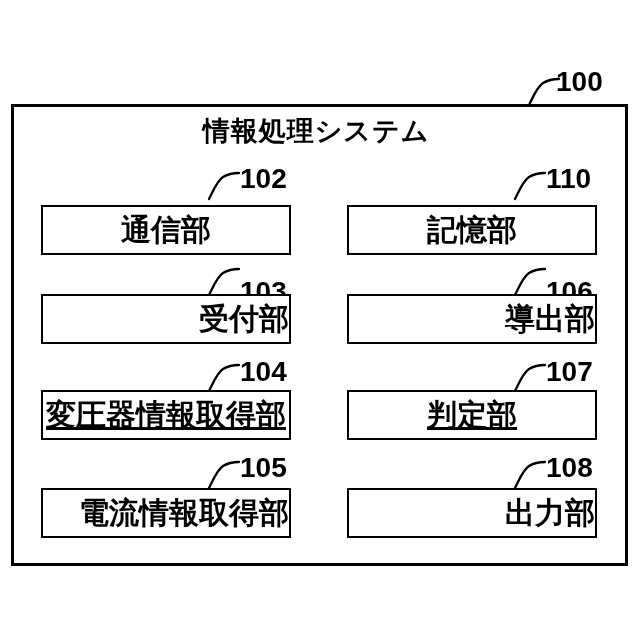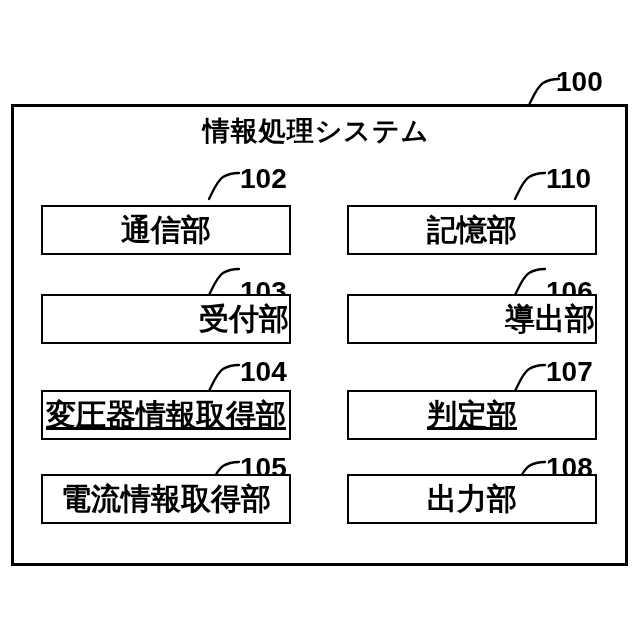--- a/index.html
+++ b/index.html
@@ -48,21 +48,21 @@
     font-size: 30px;
     font-weight: 600;
     white-space: nowrap;
     letter-spacing: 0px;
   }
   .col-left  { left: 41px;  }
   .col-right { left: 347px; }
   .row-1 { top: 205px; }
   .row-2 { top: 294px; justify-content: flex-end; }
   .row-3 { top: 390px; text-decoration: underline; }
-  .row-4 { top: 474px; }
+  .row-4 { top: 488px; justify-content: flex-end; }
 
   .ref-num {
     position: absolute;
     font-size: 28px;
     font-weight: 700;
     line-height: 32px;
     white-space: nowrap;
   }
   .ref-left  { left: 240px; }
   .ref-right { left: 546px; }

